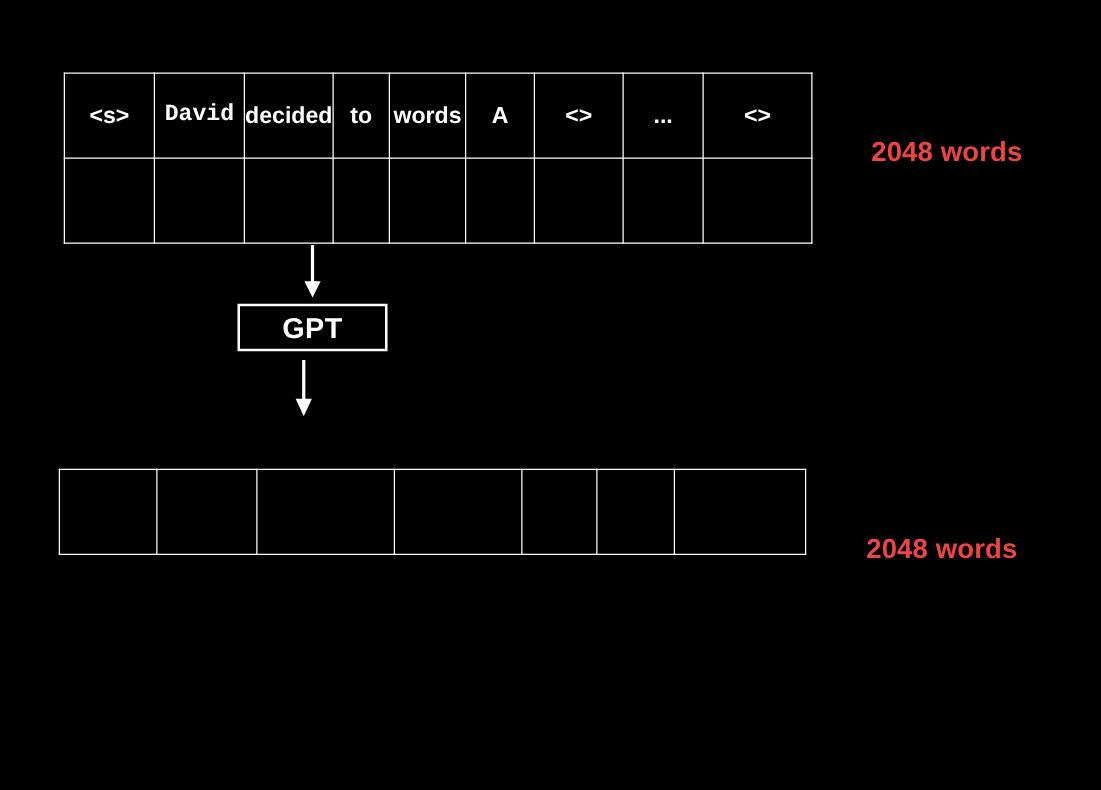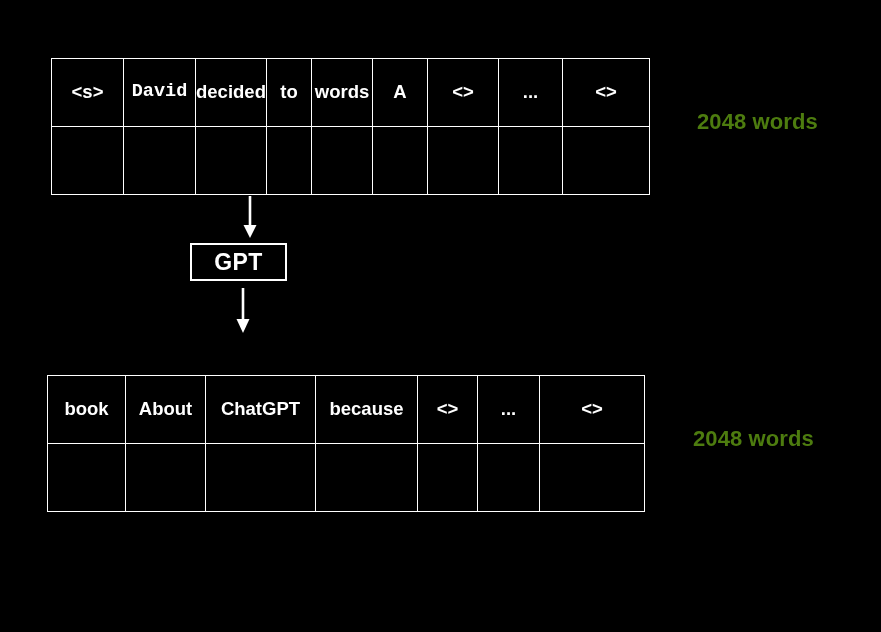--- a/index.html
+++ b/index.html
@@ -85,41 +85,41 @@
   }
   .arrow-svg polygon {
     fill: #ffffff;
   }
 
   
   #gpt-model-box {
     position: absolute;
     left: 190px;
     top: 243px;
-    width: 97px;
+    width: 120px;
     height: 38px;
     border: 2px solid #ffffff;
     box-sizing: border-box;
     display: flex;
     align-items: center;
     justify-content: center;
   }
   #gpt-model-box .gpt-label {
     font-size: 23px;
     font-weight: bold;
     letter-spacing: 0.4px;
     color: #ffffff;
   }
 
   
   .side-annotation {
     position: absolute;
     font-size: 22px;
     font-weight: bold;
-    color: #4d7c0f;
+    color: #ef4444;
     white-space: nowrap;
     letter-spacing: 0.1px;
   }
   #input-length-label {
     left: 697px;
     top: 109px;
   }
   #output-length-label {
     left: 693px;
     top: 426px;
@@ -166,29 +166,20 @@
     <span class="gpt-label">GPT</span>
   </div>
 
   <svg class="arrow-svg" id="arrow-from-gpt" viewBox="0 0 28 47">
     <line x1="14" y1="1" x2="14" y2="35"></line>
     <polygon points="14,46 7.5,32 20.5,32"></polygon>
   </svg>
 
   <table class="token-table" id="output-token-table">
     <tbody>
-      <tr class="filled-row">
-          <td style="width: 77px;">book</td>
-          <td style="width: 79px;">About</td>
-          <td style="width: 109px;">ChatGPT</td>
-          <td style="width: 101px;">because</td>
-          <td style="width: 59px;">&lt;&gt;</td>
-          <td style="width: 61px;">...</td>
-          <td style="width: 104px;">&lt;&gt;</td>
-        </tr>
       <tr class="empty-row">
           <td style="width: 77px;"></td>
           <td style="width: 79px;"></td>
           <td style="width: 109px;"></td>
           <td style="width: 101px;"></td>
           <td style="width: 59px;"></td>
           <td style="width: 61px;"></td>
           <td style="width: 104px;"></td>
         </tr>
     </tbody>

